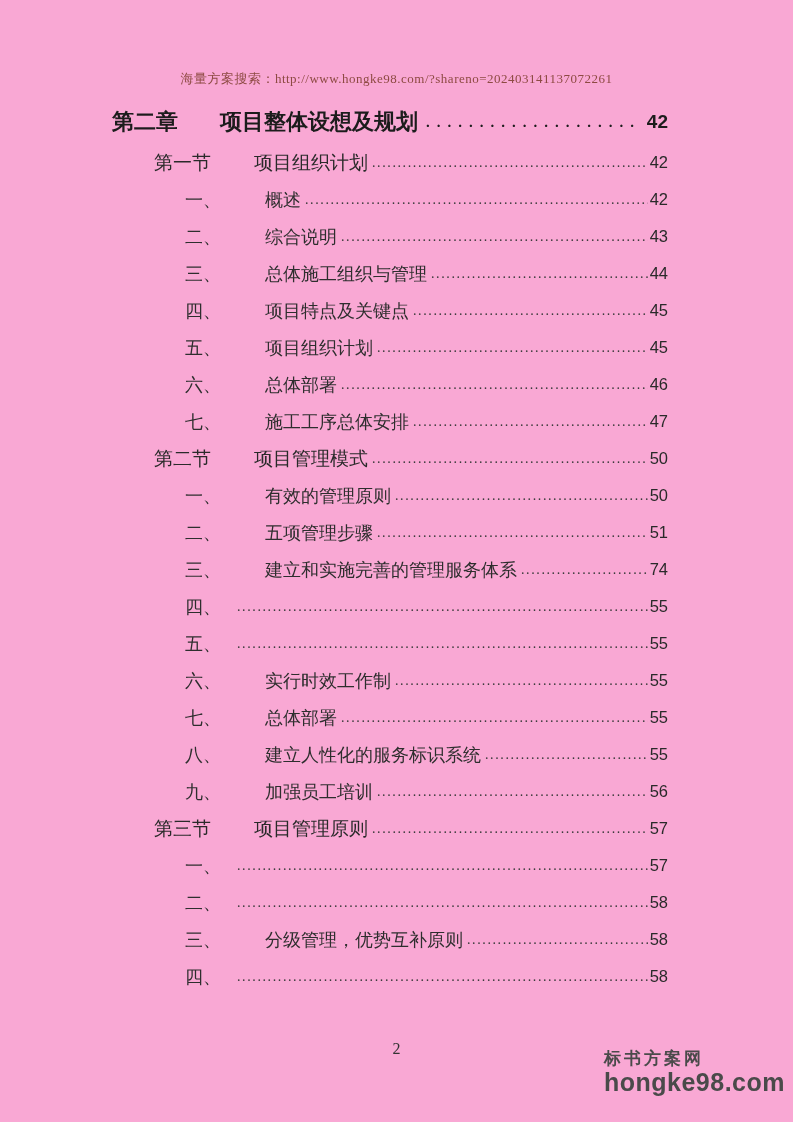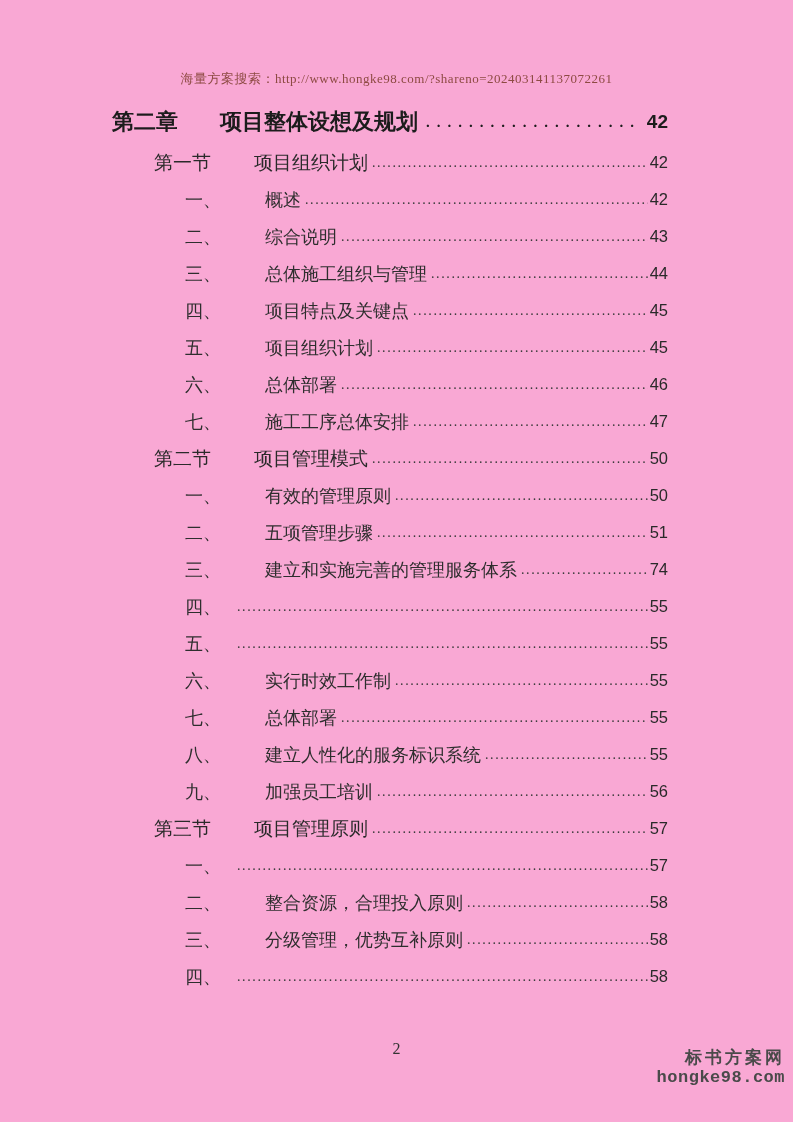--- a/index.html
+++ b/index.html
@@ -93,32 +93,32 @@
     width: 100%;
     text-align: center;
     font-size: 16px;
     color: #333333;
     font-family: "Liberation Serif", serif;
   }
   .wm {
     position: absolute;
     right: 8px;
     top: 1050px;
-    text-align: right;
+    text-align: left;
     color: #4a4a4a;
-    font-family: Liberation Mono, monospace;
+    font-family: Liberation Sans, sans-serif;
     line-height: 1.1;
   }
   .wm1 {
     font-size: 17px;
     font-weight: bold;
     letter-spacing: 3px;
   }
   .wm2 {
-    font-size: 17px;
+    font-size: 25px;
     font-weight: bold;
     letter-spacing: 0.5px;
   }
 </style>
 </head>
 <body>
 
 <div class="sheet">
   <div class="notice" style="color: rgb(141, 74, 66);">海量方案搜索：http://www.hongke98.com/?shareno=202403141137072261</div>
 
@@ -241,21 +241,20 @@
         <span class="leader">................................................................................................................................................................</span>
         <span class="pg">57</span>
       </div>
       <div class="toc-row lv-item">
         <span class="num">一、</span>
         <span class="leader">................................................................................................................................................................</span>
         <span class="pg">57</span>
       </div>
       <div class="toc-row lv-item">
         <span class="num">二、</span>
-        <span class="ttl">整合资源，合理投入原则</span>
         <span class="leader">................................................................................................................................................................</span>
         <span class="pg">58</span>
       </div>
       <div class="toc-row lv-item">
         <span class="num">三、</span>
         <span class="ttl">分级管理，优势互补原则</span>
         <span class="leader">................................................................................................................................................................</span>
         <span class="pg">58</span>
       </div>
       <div class="toc-row lv-item">

